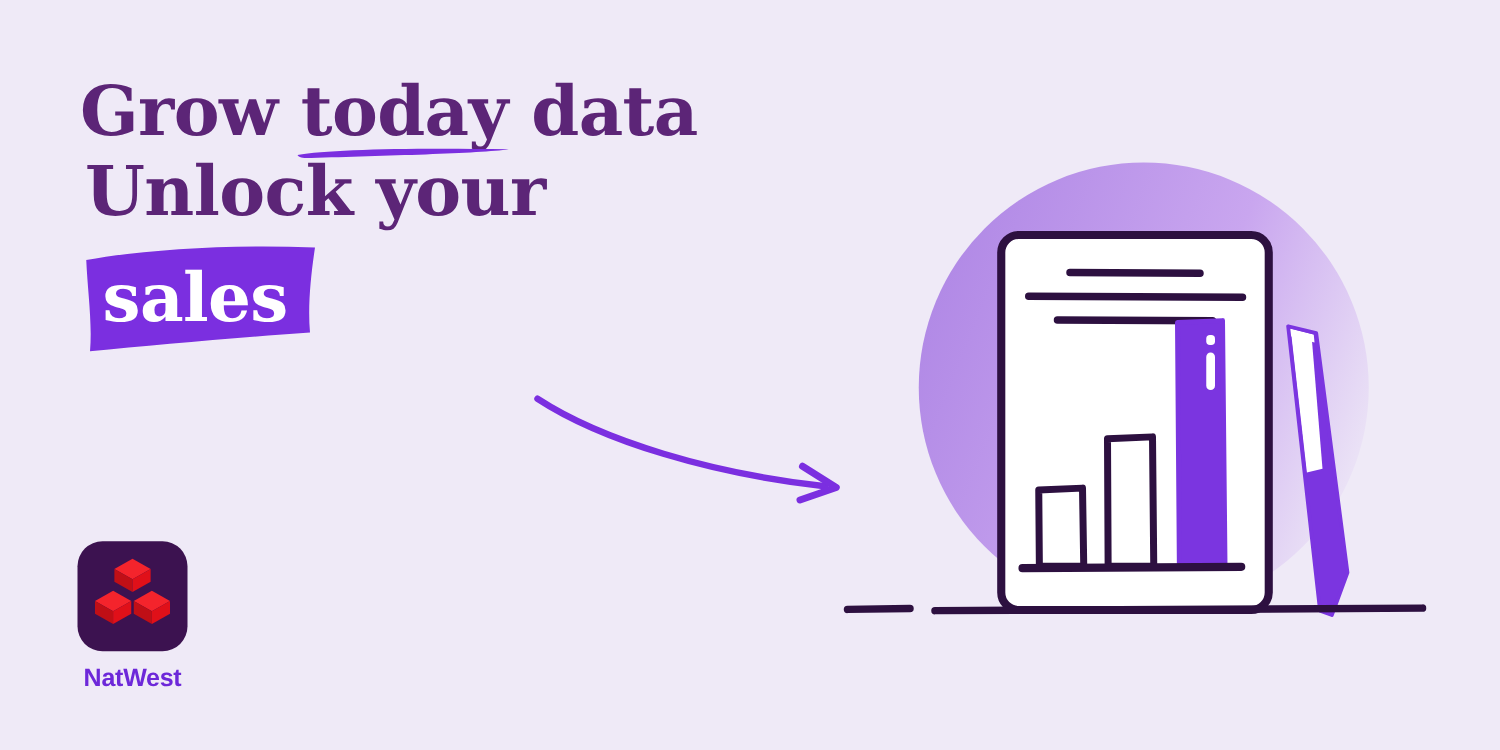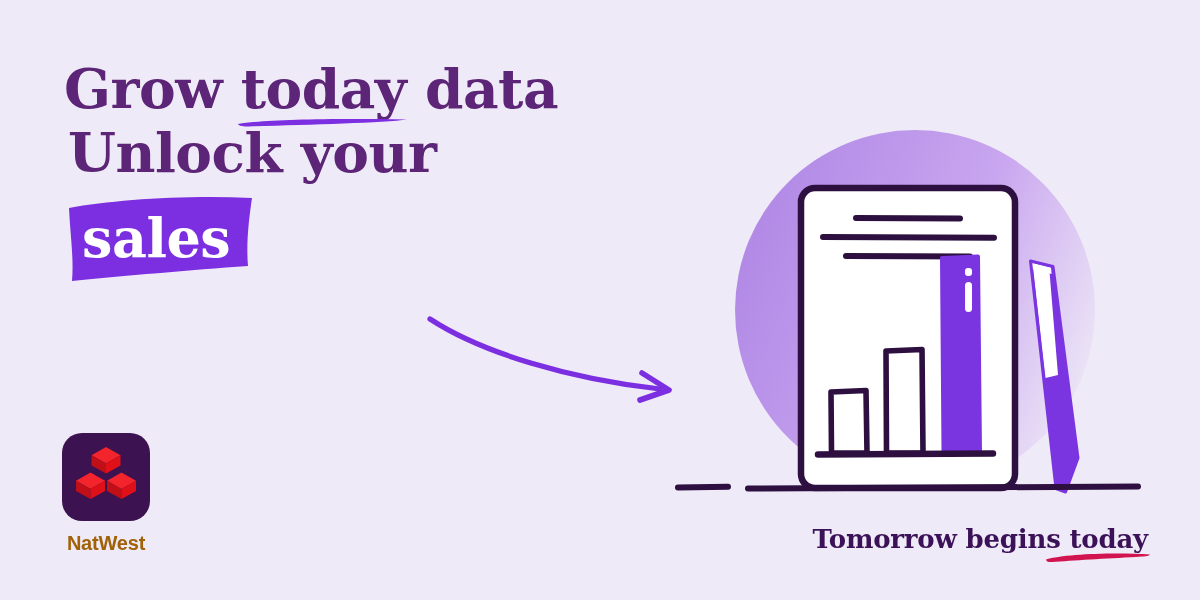--- a/index.html
+++ b/index.html
@@ -129,21 +129,21 @@
     width: 88px;
     height: 88px;
   }
   #logo-name {
     margin-top: 11px;
     width: 88px;
     text-align: center;
     font-family: "Liberation Sans", sans-serif;
     font-weight: bold;
     font-size: 20px;
-    color: #a16207;
+    color: #6d28d9;
     letter-spacing: -0.2px;
   }
 
   
   #tagline {
     position: absolute;
     right: 52px;
     bottom: 42px;
     height: 34px;
   }
@@ -252,19 +252,14 @@
         <path d="M43 47.7 L 43 57.9 L 28.5 66.1 L 28.5 55.9 Z" fill="#e01019"></path>
 
         <path d="M59.5 39.5 L 74 47.7 L 59.5 55.9 L 45 47.7 Z" fill="#f4242c"></path>
         <path d="M45 47.7 L 59.5 55.9 L 59.5 66.1 L 45 57.9 Z" fill="#c00f16"></path>
         <path d="M74 47.7 L 74 57.9 L 59.5 66.1 L 59.5 55.9 Z" fill="#e01019"></path>
       </svg>
     </div>
     <div id="logo-name">NatWest</div>
   </div>
 
-  <div id="tagline">
-    <div id="tagline-text"><span>Tomorrow begins </span><span>today</span><svg id="today-underline" viewBox="0 0 108 14" preserveAspectRatio="none">
-          <path d="M2 9.5 C 20 4.2, 70 2.2, 106 4.6 C 104 6.6, 100.5 6.4, 92 6.9 C 62 8.4, 28 10.4, 8 12 C 4.5 12.3, 2 11.4, 2 9.5 Z" fill="#d11450"></path>
-        </svg></div>
-  </div>
 
 </div>
 
 </body></html>

